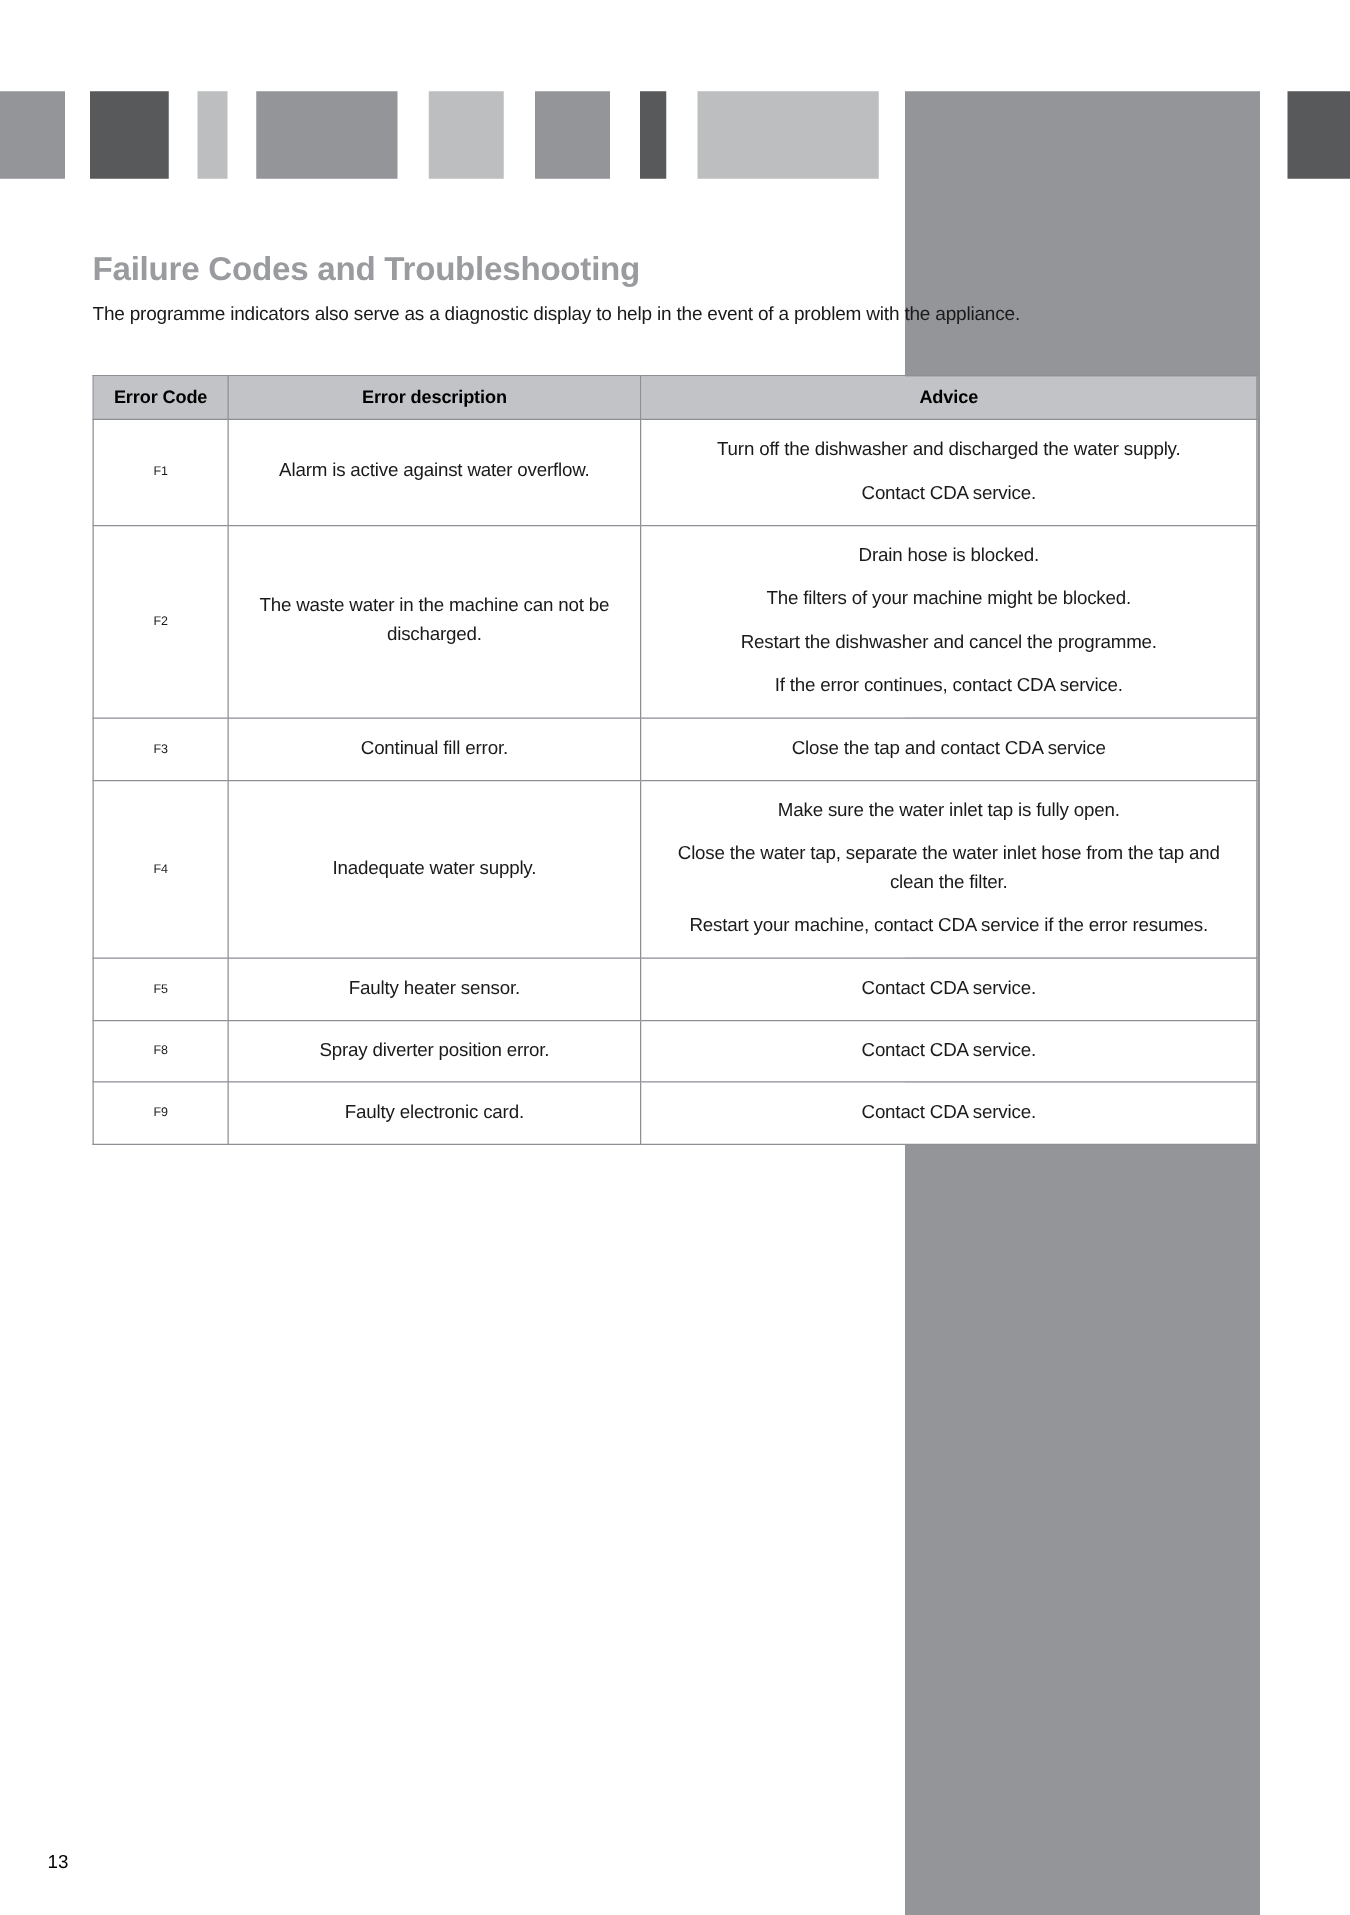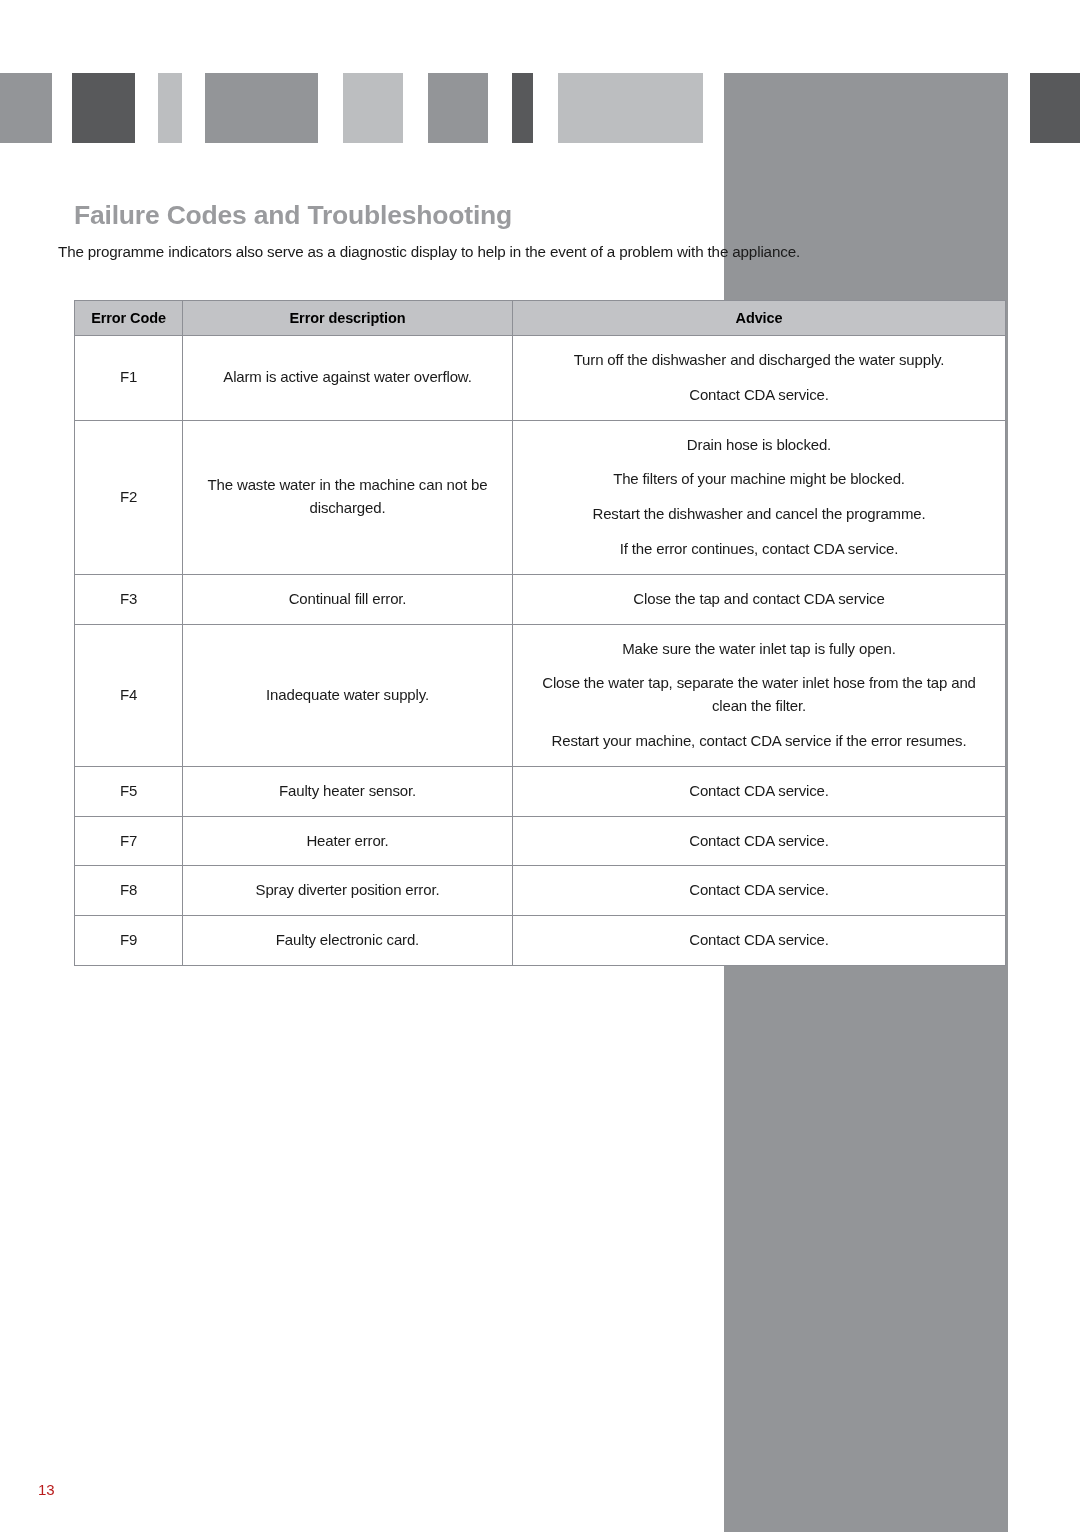--- a/index.html
+++ b/index.html
@@ -50,21 +50,21 @@
     left: 74px;
     top: 200px;
     font-size: 26.5px;
     font-weight: bold;
     letter-spacing: -0.2px;
     color: #9a9b9e;
     white-space: nowrap;
   }
   #intro-text {
     position: absolute;
-    left: 58px;
+    left: 74px;
     top: 243px;
     width: 880px;
     font-size: 15.2px;
     color: #1a1a1a;
     letter-spacing: -0.15px;
     white-space: nowrap;
   }
 
   
   #error-table {
@@ -96,39 +96,39 @@
     padding: 0 4px;
   }
   #error-table tbody td {
     font-size: 15px;
     color: #1a1a1a;
     letter-spacing: -0.15px;
     padding: 13px 10px;
     line-height: 1.52;
   }
   #error-table tbody td.code-cell {
-    font-size: 15px;
+    font-size: 10px;
     padding: 13px 4px;
   }
   #error-table tbody td.adv-cell p,
   #error-table tbody td.desc-cell p {
     margin: 0 0 12px 0;
   }
   #error-table tbody td.adv-cell p:last-child,
   #error-table tbody td.desc-cell p:last-child {
     margin-bottom: 0;
   }
 
   
   #page-number {
     position: absolute;
     left: 38px;
     top: 1481px;
     font-size: 15px;
-    color: #b91c1c;
+    color: #000000;
   }
 </style>
 </head>
 <body>
 
 <div id="page">
 
   <div id="deco-column" style="background: rgb(147, 149, 152);"></div>
 
   <div id="deco-band">
@@ -206,29 +206,20 @@
         <tr>
           <td class="code-cell">F5</td>
           <td class="desc-cell">
             <p>Faulty heater sensor.</p>
           </td>
           <td class="adv-cell">
             <p>Contact CDA service.</p>
           </td>
         </tr>
         <tr>
-          <td class="code-cell">F7</td>
-          <td class="desc-cell">
-            <p>Heater error.</p>
-          </td>
-          <td class="adv-cell">
-            <p>Contact CDA service.</p>
-          </td>
-        </tr>
-        <tr>
           <td class="code-cell">F8</td>
           <td class="desc-cell">
             <p>Spray diverter position error.</p>
           </td>
           <td class="adv-cell">
             <p>Contact CDA service.</p>
           </td>
         </tr>
         <tr>
           <td class="code-cell">F9</td>

